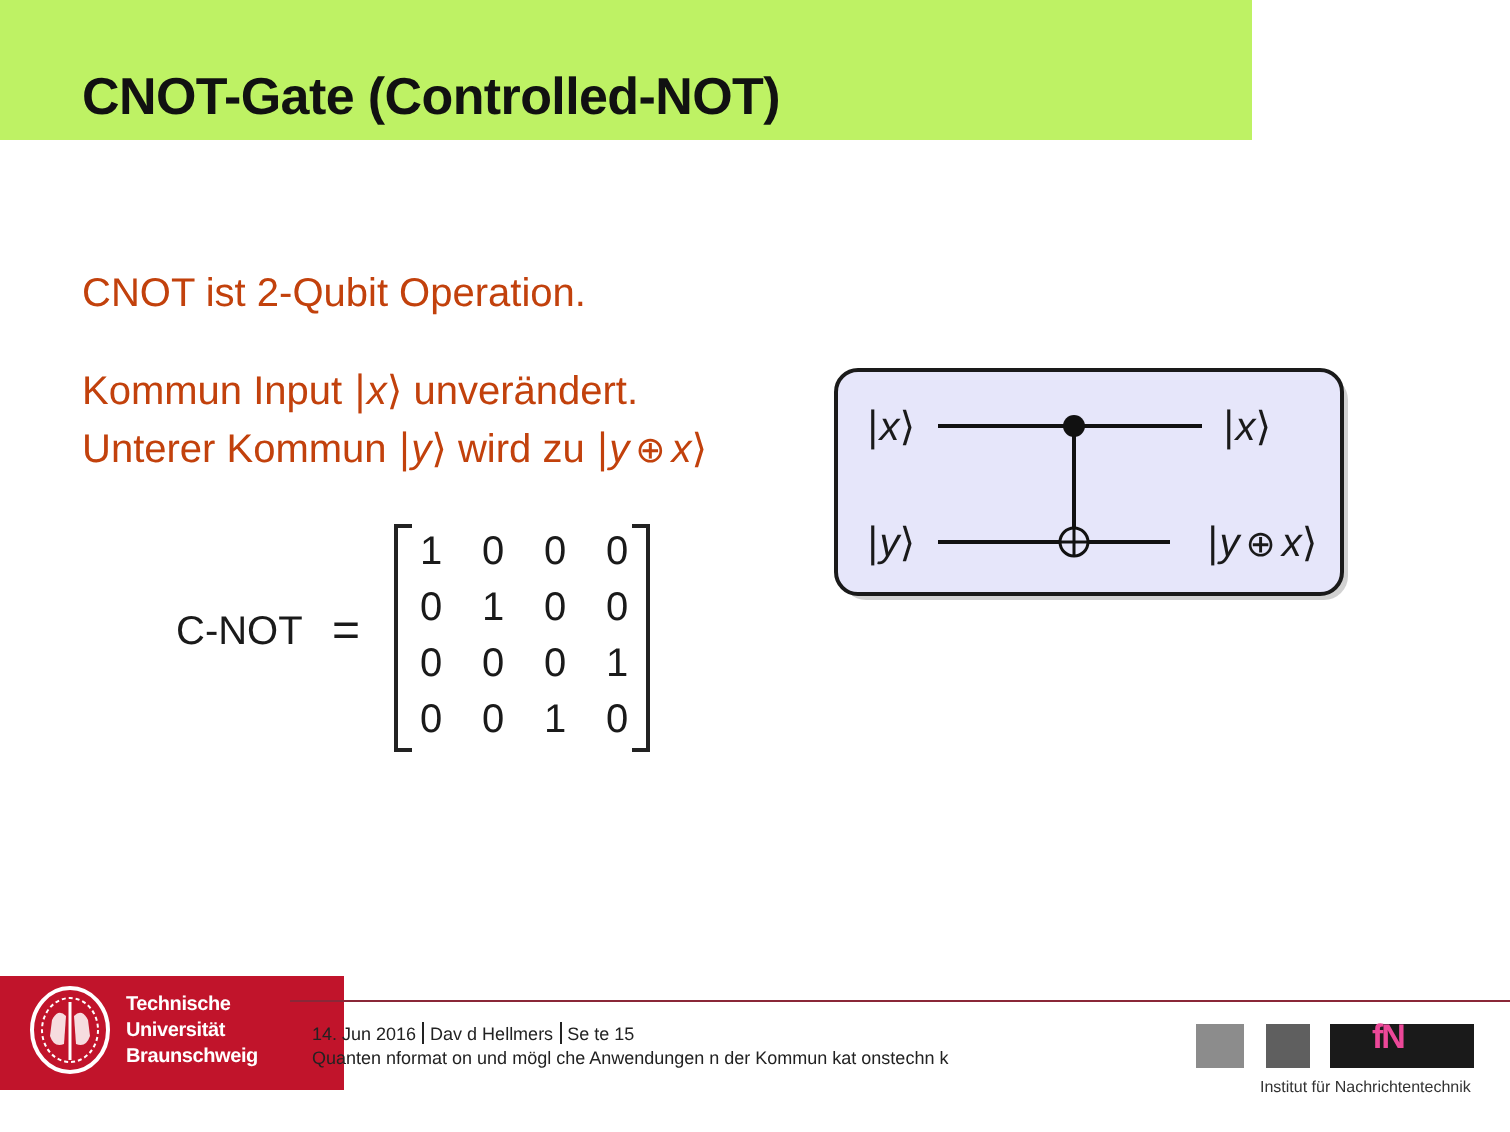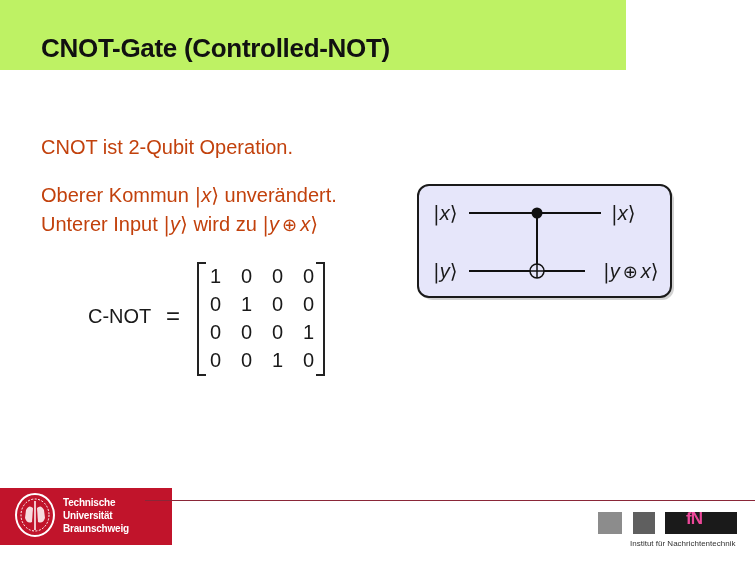--- a/index.html
+++ b/index.html
@@ -94,25 +94,25 @@
 </head>
 <body>
 
 <div class="header">
   <div class="title">CNOT-Gate (Controlled-NOT)</div>
 </div>
 
 <div class="text-line" style="left:41px; top:136px;">CNOT ist 2-Qubit Operation.</div>
 
 <div class="text-line" style="left:41px; top:183px;">
-  <span>Oberer Kommun </span><span class="ket">|</span><span class="math-i">x</span><span class="ket">⟩</span><span> unverändert.</span>
+  <span>Kommun Input </span><span class="ket">|</span><span class="math-i">x</span><span class="ket">⟩</span><span> unverändert.</span>
 </div>
 
 <div class="text-line" style="left:41px; top:212px;">
-  <span>Unterer Input </span><span class="ket">|</span><span class="math-i">y</span><span class="ket">⟩</span><span> wird zu </span><span class="ket">|</span><span class="math-i">y</span><span class="oplus">⊕</span><span class="math-i">x</span><span class="ket">⟩</span>
+  <span>Unterer Kommun </span><span class="ket">|</span><span class="math-i">y</span><span class="ket">⟩</span><span> wird zu </span><span class="ket">|</span><span class="math-i">y</span><span class="oplus">⊕</span><span class="math-i">x</span><span class="ket">⟩</span>
 </div>
 
 <div class="matrix-label">C-NOT</div>
 <div class="matrix-eq">=</div>
 <div class="matrix">
   <div class="bracket-l"></div>
   <div class="bracket-r"></div>
   <div class="matrix-grid">
     <div class="cell">1</div>
     <div class="cell">0</div>
@@ -169,20 +169,24 @@
   <div class="uni-name">
     <div>Technische</div>
     <div>Universität</div>
     <div>Braunschweig</div>
   </div>
 </div>
 
 <div class="footer-line"></div>
 
 <div class="footer-meta">
+  <div>
+    <span>14. Jun 2016</span><span class="sep"></span><span>Dav d Hellmers</span><span class="sep"></span><span>Se te 15</span>
+  </div>
+  <div>Quanten nformat on und mögl che Anwendungen  n der Kommun kat onstechn k</div>
 </div>
 
 <div class="ifn-logo">
   <div class="sq" style="left:0; width:24px; background:#8c8c8c;"></div>
   <div class="sq" style="left:35px; width:22px; background:#5f5f5f;"></div>
   <div class="sq" style="left:67px; width:72px; background:#1a1a1a;"></div>
   <div class="ifn-letters">fN</div>
   <div class="ifn-text">Institut für Nachrichtentechnik</div>
 </div>
 

